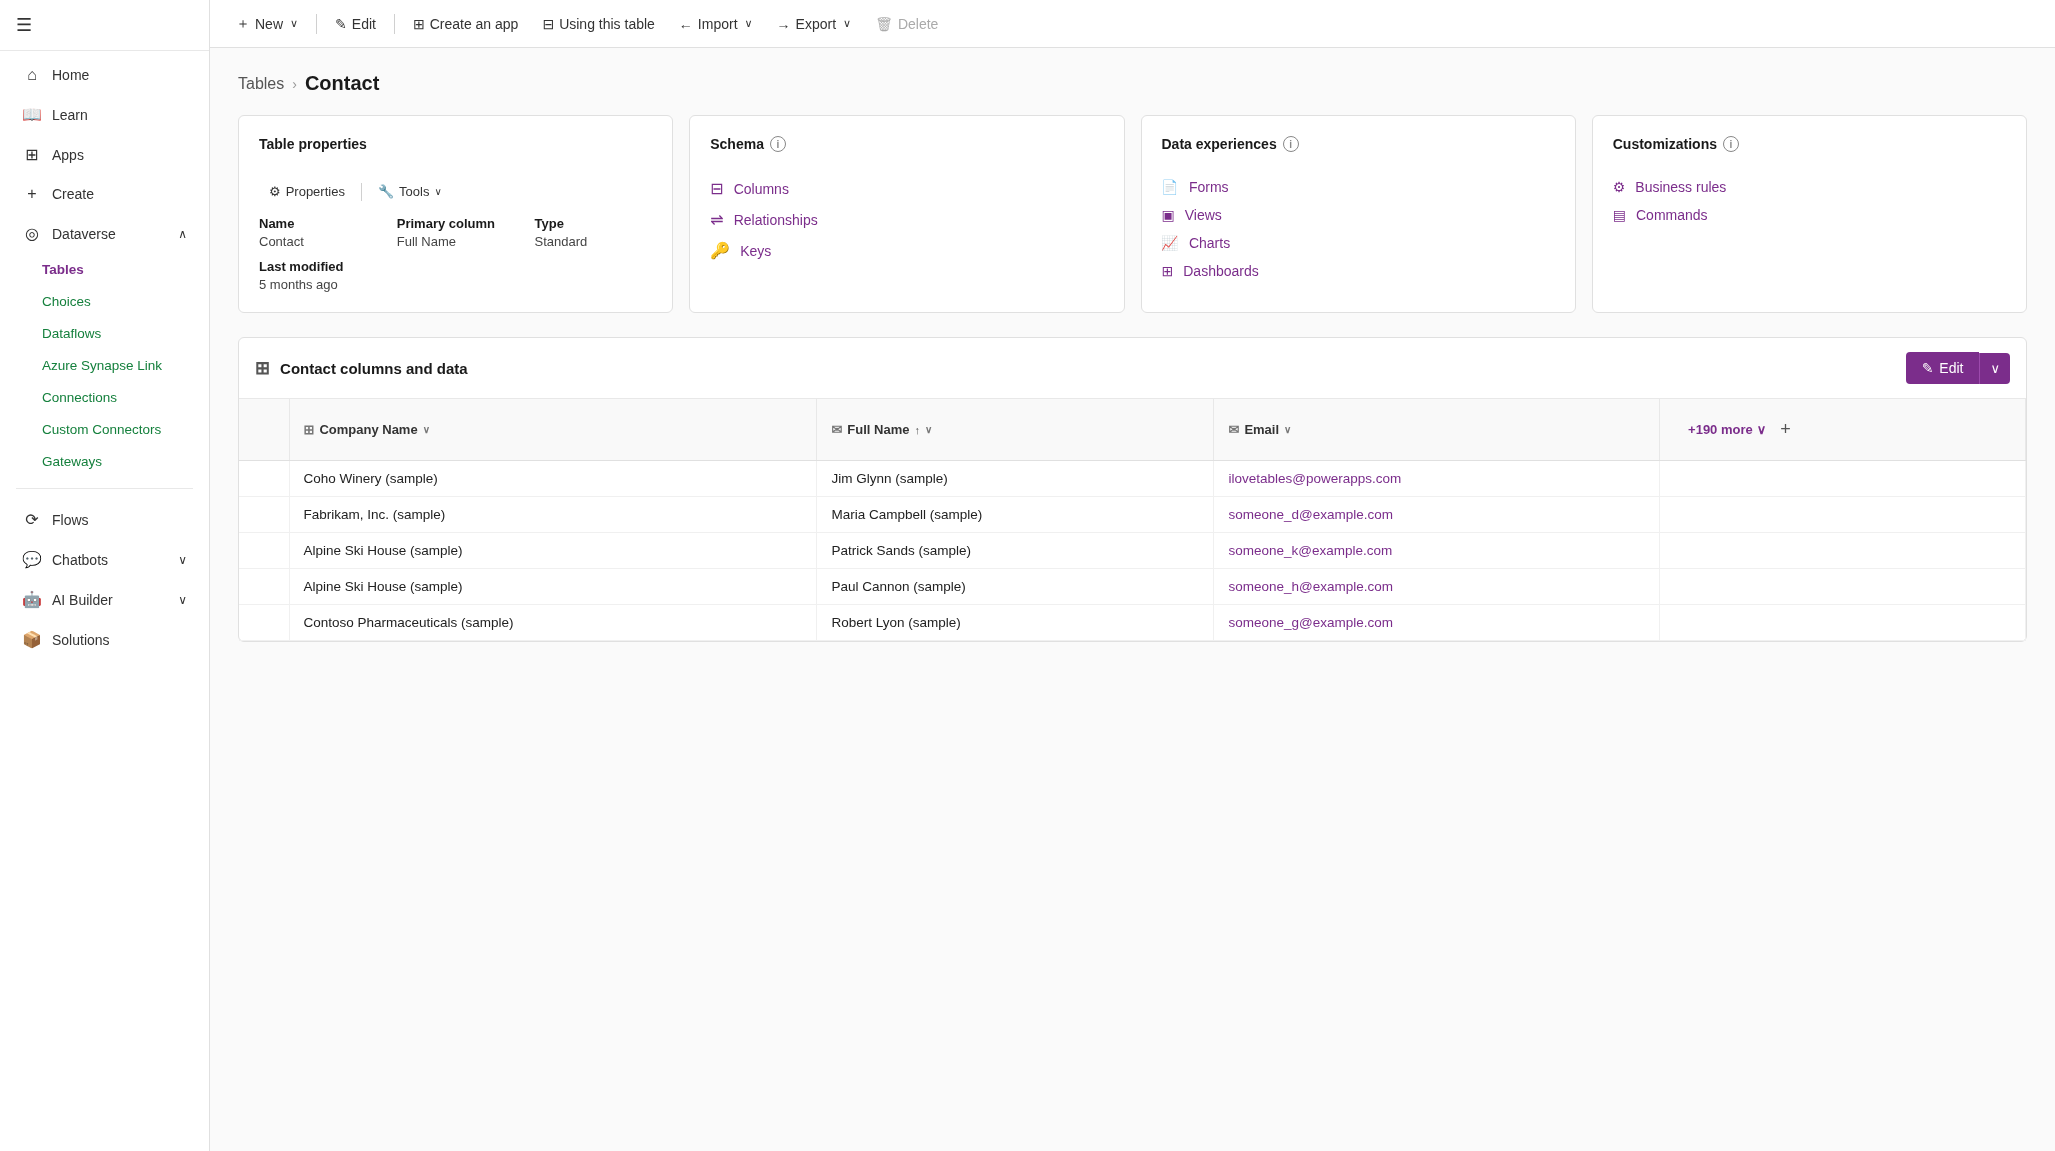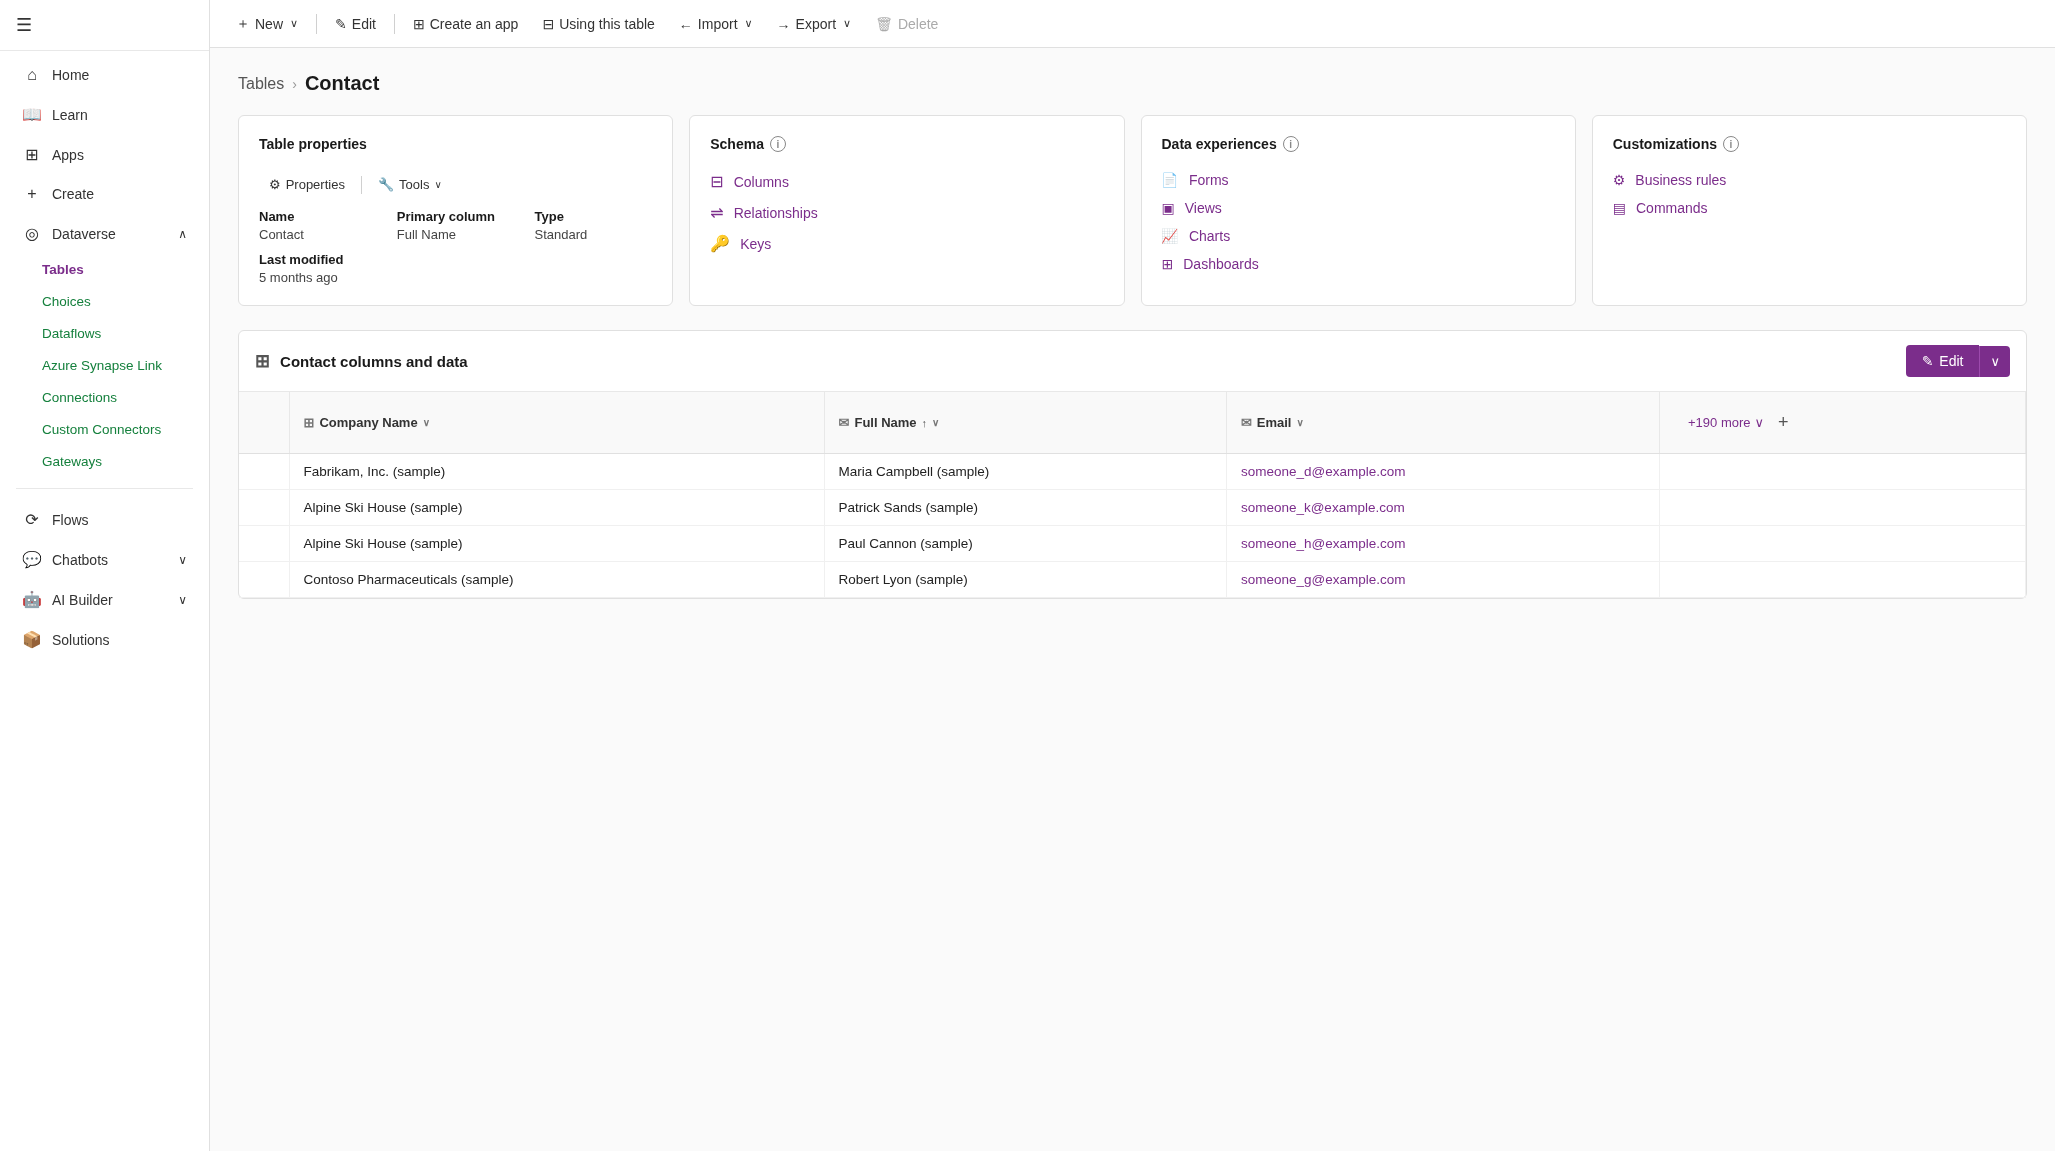--- a/index.html
+++ b/index.html
@@ -123,21 +123,21 @@
       background: #fff;
       border: 1px solid #e0e0e0;
       border-radius: 6px;
       padding: 20px;
       flex: 1;
     }
     .card-title {
       font-size: 14px;
       font-weight: 600;
       color: #1a1a1a;
-      margin-bottom: 20px;
+      margin-bottom: 27px;
       display: flex;
       align-items: center;
       gap: 6px;
     }
     .card-title .info-icon {
       width: 16px;
       height: 16px;
       border: 1.5px solid #888;
       border-radius: 50%;
       display: inline-flex;
@@ -295,21 +295,21 @@
       color: #222;
     }
     .data-table td:first-child { width: 50px; }
     .data-table td.email-cell { color: #7b2d8b; }
     .more-columns-btn {
       display: flex;
       align-items: center;
       gap: 4px;
       color: #7b2d8b;
       font-size: 13px;
-      font-weight: 400;
+      font-weight: 700;
       cursor: pointer;
       white-space: nowrap;
     }
     .add-col-btn {
       background: none;
       border: none;
       cursor: pointer;
       color: #555;
       font-size: 18px;
       padding: 0 6px;
@@ -596,20 +596,27 @@
                 <span class="more-columns-btn">
                   <span>+190 more</span>
                   <span>∨</span>
                 </span>
                 <button class="add-col-btn">+</button>
               </div>
             </th>
           </tr>
         </thead>
         <tbody id="data-table-body">
+        <tr>
+              <td></td>
+              <td>Coho Winery (sample)</td>
+              <td>Jim Glynn (sample)</td>
+              <td class="email-cell">ilovetables@powerapps.com</td>
+              <td></td>
+            </tr>
             <tr>
               <td></td>
               <td>Fabrikam, Inc. (sample)</td>
               <td>Maria Campbell (sample)</td>
               <td class="email-cell">someone_d@example.com</td>
               <td></td>
             </tr>
             <tr>
               <td></td>
               <td>Alpine Ski House (sample)</td>

